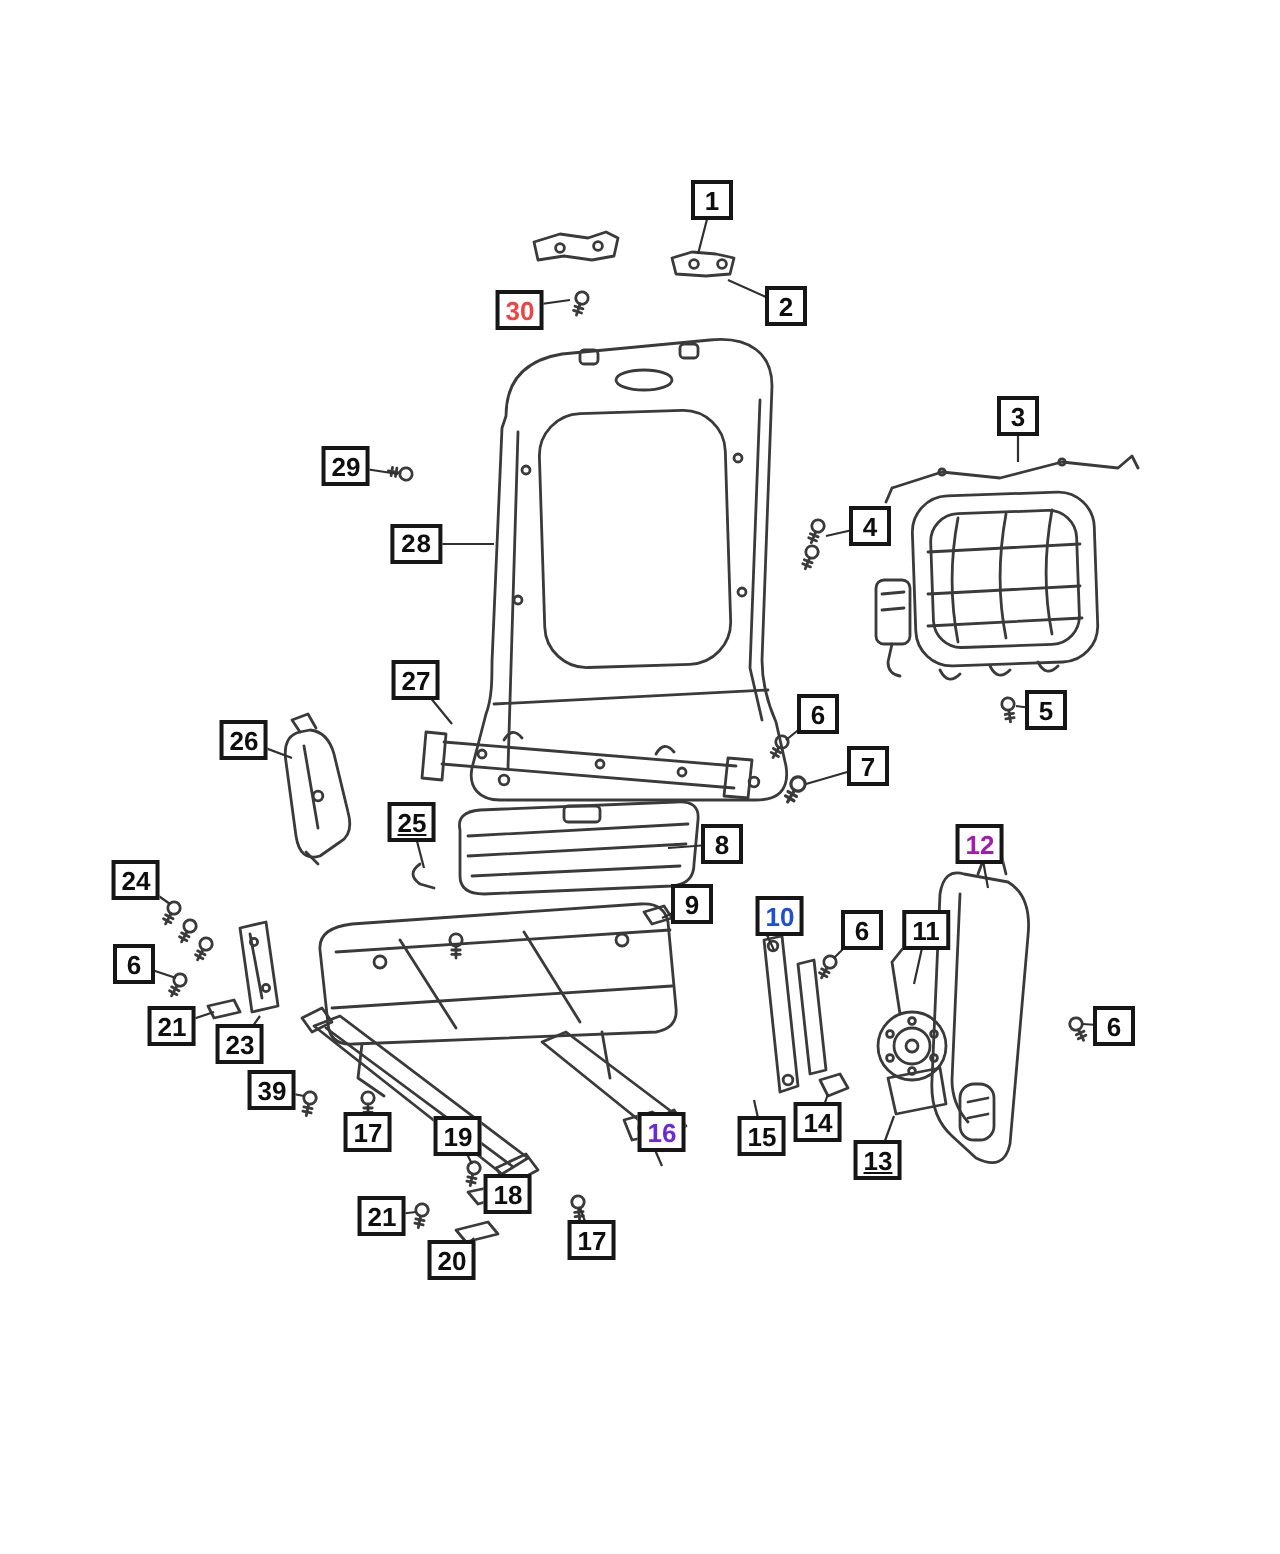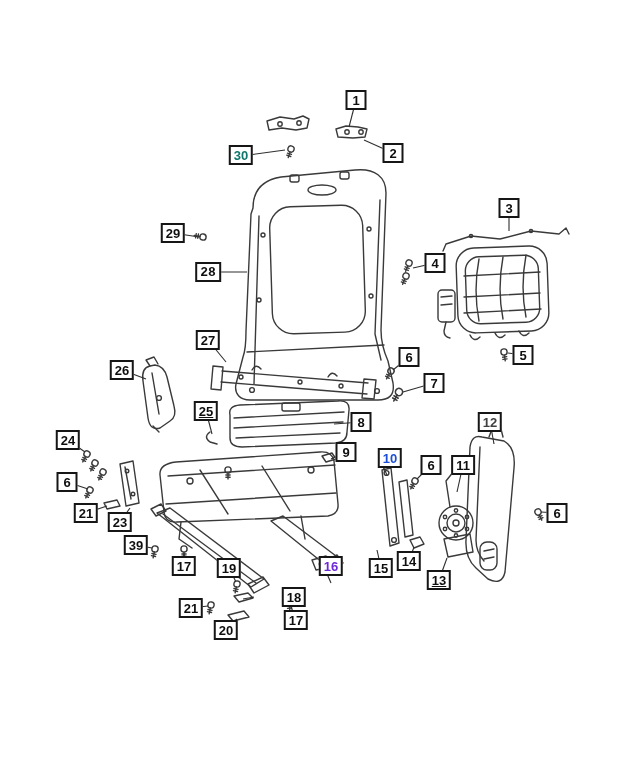--- a/index.html
+++ b/index.html
@@ -218,49 +218,49 @@
       <line x1="331" y1="583" x2="324" y2="567"></line>
       <line x1="439" y1="580" x2="447" y2="558"></line>
       <line x1="254" y1="597" x2="243" y2="599"></line>
       <line x1="191" y1="608" x2="208" y2="606"></line>
       <line x1="296" y1="620" x2="290" y2="604"></line>
       <line x1="226" y1="630" x2="237" y2="619"></line>
     </svg>
 
   <div id="callout-layer" class="layer">
       <div class="callout" style="left: 356px; top: 100px; border-color: rgb(22, 22, 22); color: rgb(14, 14, 14);">1</div>
-      <div class="callout" style="left: 241px; top: 155px; border-color: rgb(22, 22, 22); color: #0f766e;">30</div>
+      <div class="callout" style="left: 260px; top: 155px; border-color: rgb(22, 22, 22); color: #ef4444;">30</div>
       <div class="callout" style="left: 393px; top: 153px; border-color: rgb(22, 22, 22); color: rgb(14, 14, 14);">2</div>
       <div class="callout" style="left: 509px; top: 208px; border-color: rgb(22, 22, 22); color: rgb(14, 14, 14);">3</div>
       <div class="callout" style="left: 173px; top: 233px; border-color: rgb(22, 22, 22); color: rgb(14, 14, 14); text-align: center;">29</div>
       <div class="callout" style="left: 208px; top: 272px; border-color: rgb(22, 22, 22); color: rgb(14, 14, 14); font-family: Liberation Mono, monospace;">28</div>
       <div class="callout" style="left: 435px; top: 263px; border-color: rgb(22, 22, 22); color: rgb(14, 14, 14);">4</div>
       <div class="callout" style="left: 208px; top: 340px; border-color: rgb(22, 22, 22); color: rgb(14, 14, 14);">27</div>
       <div class="callout" style="left: 409px; top: 357px; border-color: rgb(22, 22, 22); color: rgb(14, 14, 14);">6</div>
       <div class="callout" style="left: 523px; top: 355px; border-color: rgb(22, 22, 22); color: rgb(14, 14, 14);">5</div>
       <div class="callout" style="left: 434px; top: 383px; border-color: rgb(22, 22, 22); color: rgb(14, 14, 14);">7</div>
       <div class="callout" style="left: 122px; top: 370px; border-color: rgb(22, 22, 22); color: rgb(14, 14, 14);">26</div>
       <div class="callout" style="left: 206px; top: 411px; border-color: rgb(22, 22, 22); color: rgb(14, 14, 14); text-decoration: underline;">25</div>
       <div class="callout" style="left: 361px; top: 422px; border-color: rgb(22, 22, 22); color: rgb(14, 14, 14);">8</div>
-      <div class="callout" style="left: 490px; top: 422px; border-color: rgb(22, 22, 22); color: #404040;">12</div>
+      <div class="callout" style="left: 490px; top: 422px; border-color: rgb(22, 22, 22); color: #a21caf;">12</div>
       <div class="callout" style="left: 346px; top: 452px; border-color: rgb(22, 22, 22); color: rgb(14, 14, 14);">9</div>
       <div class="callout" style="left: 68px; top: 440px; border-color: rgb(22, 22, 22); color: rgb(14, 14, 14);">24</div>
       <div class="callout" style="left: 390px; top: 458px; border-color: rgb(22, 22, 22); color: #1d4ed8;">10</div>
       <div class="callout" style="left: 431px; top: 465px; border-color: rgb(22, 22, 22); color: rgb(14, 14, 14);">6</div>
       <div class="callout" style="left: 463px; top: 465px; border-color: rgb(22, 22, 22); color: rgb(14, 14, 14);">11</div>
       <div class="callout" style="left: 67px; top: 482px; border-color: rgb(22, 22, 22); color: rgb(14, 14, 14);">6</div>
       <div class="callout" style="left: 86px; top: 513px; border-color: rgb(22, 22, 22); color: rgb(14, 14, 14);">21</div>
       <div class="callout" style="left: 120px; top: 522px; border-color: rgb(22, 22, 22); color: rgb(14, 14, 14);">23</div>
       <div class="callout" style="left: 136px; top: 545px; border-color: rgb(22, 22, 22); color: rgb(14, 14, 14);">39</div>
       <div class="callout" style="left: 557px; top: 513px; border-color: rgb(22, 22, 22); color: rgb(14, 14, 14);">6</div>
       <div class="callout" style="left: 184px; top: 566px; border-color: rgb(22, 22, 22); color: rgb(14, 14, 14);">17</div>
       <div class="callout" style="left: 229px; top: 568px; border-color: rgb(22, 22, 22); color: rgb(14, 14, 14);">19</div>
       <div class="callout" style="left: 381px; top: 568px; border-color: rgb(22, 22, 22); color: rgb(14, 14, 14);">15</div>
       <div class="callout" style="left: 409px; top: 561px; border-color: rgb(22, 22, 22); color: rgb(14, 14, 14);">14</div>
       <div class="callout" style="left: 331px; top: 566px; border-color: rgb(22, 22, 22); color: #6d28d9;">16</div>
       <div class="callout" style="left: 439px; top: 580px; border-color: rgb(22, 22, 22); color: rgb(14, 14, 14); text-decoration: underline;">13</div>
-      <div class="callout" style="left: 254px; top: 597px; border-color: rgb(22, 22, 22); color: rgb(14, 14, 14); margin-left: 40px;">18</div>
+      <div class="callout" style="left: 254px; top: 597px; border-color: rgb(22, 22, 22); color: rgb(14, 14, 14);">18</div>
       <div class="callout" style="left: 191px; top: 608px; border-color: rgb(22, 22, 22); color: rgb(14, 14, 14);">21</div>
       <div class="callout" style="left: 296px; top: 620px; border-color: rgb(22, 22, 22); color: rgb(14, 14, 14);">17</div>
       <div class="callout" style="left: 226px; top: 630px; border-color: rgb(22, 22, 22); color: rgb(14, 14, 14);">20</div>
     </div>
 
 </div>
 
 </body></html>

